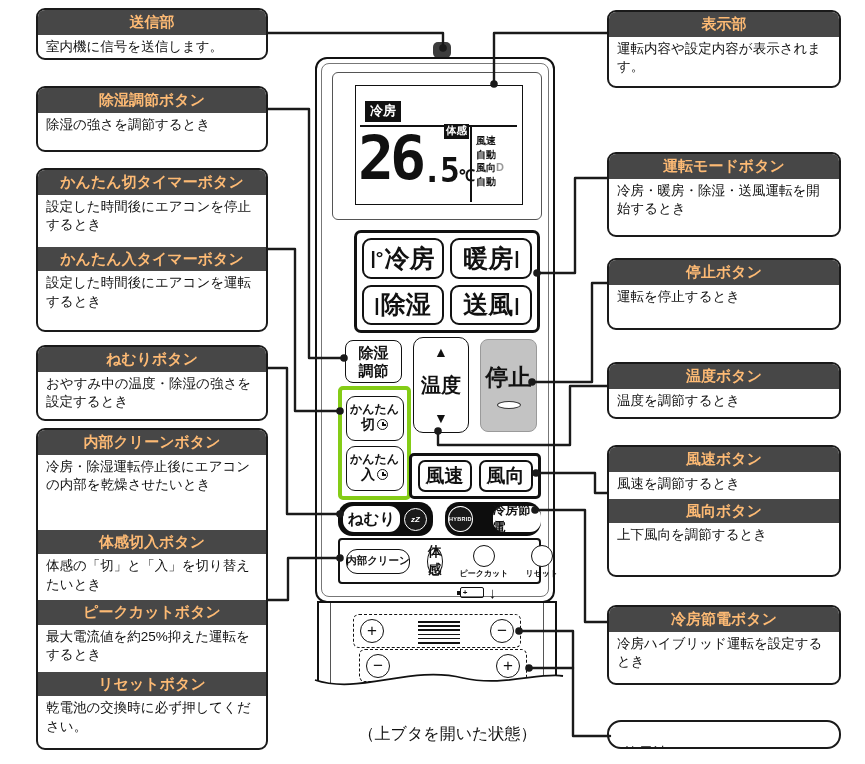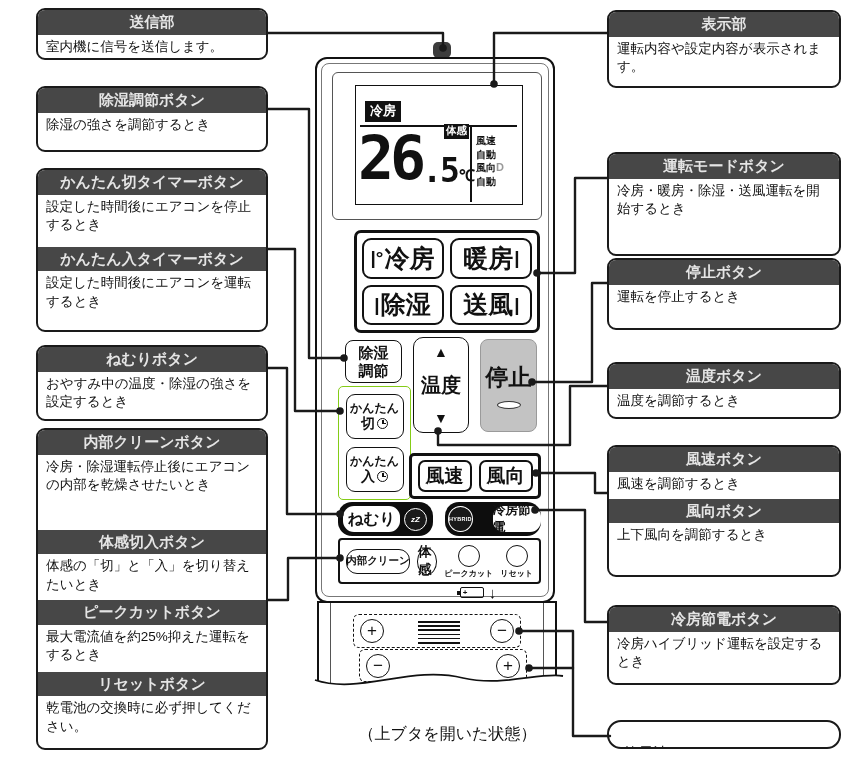--- a/index.html
+++ b/index.html
@@ -3,21 +3,21 @@
 <meta charset="utf-8">
 <style>
   * { box-sizing: border-box; margin: 0; padding: 0; }
   html,body { width:865px; height:764px; background:#fff; font-family:"Liberation Sans","DejaVu Sans",sans-serif; color:#111; }
   #scene { position:relative; width:865px; height:764px; overflow:hidden; }
 
   
   .callout { position:absolute; border:2px solid #1a1a1a; border-radius:9px; background:#fff; overflow:hidden; z-index:2; }
   .co-left  { left:36px;  width:232px; }
   .co-right { left:607px; width:234px; }
-  .co-head { background:#474747; color:#e5e5e5; font-weight:bold; font-size:15px; text-align:center; padding:2px 0 3px; line-height:1.3; }
+  .co-head { background:#474747; color:#fdba74; font-weight:bold; font-size:15px; text-align:center; padding:2px 0 3px; line-height:1.3; }
   .co-body { font-size:13.5px; padding:3px 8px 4px; line-height:1.4; }
 
   
   #wires { position:absolute; left:0; top:0; z-index:4; pointer-events:none; }
   #wires path { fill:none; stroke:#1a1a1a; stroke-width:2.4; stroke-linejoin:round; stroke-linecap:round; }
   #wires circle { fill:#1a1a1a; }
 
   
   #transmitter-nub { position:absolute; left:433px; top:42px; width:18px; height:16px; background:#3c3c3c; border-radius:5px; z-index:1; }
   #remote-body { position:absolute; left:315px; top:57px; width:240px; height:546px; background:#fff; border:2.2px solid #111; border-radius:12px; z-index:2; }
@@ -40,40 +40,40 @@
   .mode-btn { border:2.2px solid #111; border-radius:9px; display:flex; align-items:center; justify-content:center; font-size:25px; font-weight:bold; background:#fff; white-space:nowrap; }
   .mode-btn .bar { font-size:19px; font-weight:bold; margin:0 1px; }
 
   .btn-dehum { position:absolute; left:28px; top:281px; width:57px; height:43px; border:1.8px solid #111; border-radius:8px; display:flex; flex-direction:column; align-items:center; justify-content:center; font-size:15px; font-weight:bold; line-height:1.15; background:#fff; }
   .temp-rocker { position:absolute; left:96px; top:278px; width:56px; height:96px; border:1.6px solid #111; border-radius:10px; display:flex; flex-direction:column; align-items:center; justify-content:space-between; padding:7px 0; background:#fff; }
   .temp-rocker .arrow { font-size:14px; line-height:1; }
   .temp-rocker .tlabel { font-size:20px; font-weight:bold; }
   .btn-stop { position:absolute; left:163px; top:280px; width:57px; height:93px; background:#c3c3c3; border:1px solid #9a9a9a; border-radius:8px; display:flex; flex-direction:column; align-items:center; justify-content:center; font-size:23px; font-weight:bold; }
   .stop-lamp { width:24px; height:8px; border:1.6px solid #333; border-radius:50%; background:#fff; margin-top:8px; }
 
-  .easy-group { position:absolute; left:21px; top:327px; width:73px; height:114px; border:1px solid #84cc16; border-radius:5px; display:flex; flex-direction:column; justify-content:space-around; align-items:center; padding:3px 0; }
+  .easy-group { position:absolute; left:21px; top:327px; width:73px; height:114px; border:4px solid #84cc16; border-radius:5px; display:flex; flex-direction:column; justify-content:space-around; align-items:center; padding:3px 0; }
   .easy-btn { width:58px; height:45px; border:1.7px solid #111; border-radius:9px; display:flex; flex-direction:column; align-items:center; justify-content:center; background:#fff; }
   .easy-btn .l1 { font-size:12px; font-weight:bold; line-height:1.1; }
   .easy-btn .l2 { font-size:14px; font-weight:bold; line-height:1.2; display:flex; align-items:center; gap:2px; }
   .clock-icon { display:inline-block; width:11px; height:11px; border:1.6px solid #111; border-radius:50%; position:relative; }
   .clock-icon::after { content:""; position:absolute; left:4px; top:1.5px; width:1.6px; height:4px; background:#111; }
   .clock-icon::before { content:""; position:absolute; left:4.5px; top:4px; width:3.5px; height:1.6px; background:#111; }
 
   .fan-group { position:absolute; left:92px; top:394px; width:132px; height:46px; border:3px solid #111; border-radius:5px; display:flex; align-items:center; justify-content:center; gap:7px; }
   .fan-btn { width:54px; height:32px; border:2px solid #111; border-radius:7px; display:flex; align-items:center; justify-content:center; font-size:19px; font-weight:bold; background:#fff; }
 
   .sleep-pill { position:absolute; left:21px; top:443px; width:95px; height:34px; background:#0d0d0d; border-radius:14px; display:flex; align-items:center; padding-left:5px; gap:4px; }
   .pill-btn { background:#fff; border-radius:11px; display:flex; align-items:center; justify-content:center; font-weight:bold; }
   .sleep-btn { width:57px; height:26px; font-size:15.5px; }
   .sleep-face { width:23px; height:23px; border:1.4px solid #fff; border-radius:50%; background:#1a1a1a; color:#fff; font-size:8px; font-weight:bold; display:flex; align-items:center; justify-content:center; font-style:italic; }
   .hybrid-pill { position:absolute; left:128px; top:443px; width:96px; height:34px; background:#0d0d0d; border-radius:14px; display:flex; align-items:center; padding-left:3px; gap:20px; }
   .hybrid-icon { width:26px; height:26px; border:1.4px solid #fff; border-radius:50%; background:#1a1a1a; color:#fff; font-size:5.5px; font-weight:bold; display:flex; align-items:center; justify-content:center; letter-spacing:0.3px; }
   .coolsave-btn { width:62px; height:26px; font-size:12.5px; }
 
-  .bottom-group { position:absolute; left:21px; top:479px; width:203px; height:46px; border:2.5px solid #111; border-radius:4px; display:flex; align-items:center; padding:0 6px; gap:7px; }
+  .bottom-group { position:absolute; left:21px; top:479px; width:203px; height:46px; border:2.5px solid #111; border-radius:4px; display:flex; align-items:center; padding:0 6px; gap:17px; }
   .clean-btn { width:64px; height:25px; border:1.5px solid #111; border-radius:11px; display:flex; align-items:center; justify-content:center; font-size:10.5px; font-weight:bold; background:#fff; white-space:nowrap; }
   .taikan-btn { width:40px; height:27px; border:1.5px solid #111; border-radius:50%; display:flex; align-items:center; justify-content:center; font-size:13.5px; font-weight:bold; background:#fff; }
   .circ-col { display:flex; flex-direction:column; align-items:center; margin-top:2px; }
   .circ-btn { width:22px; height:22px; border:1.6px solid #111; border-radius:50%; background:#fff; }
   .circ-label { font-size:8px; font-weight:bold; margin-top:1px; white-space:nowrap; }
 
   .batt-hint { position:absolute; left:130px; top:526px; width:62px; display:flex; align-items:center; justify-content:center; gap:5px; }
   .batt-glyph { position:relative; width:24px; height:11px; border:1.6px solid #111; border-radius:2px; display:flex; align-items:center; font-size:8px; font-weight:bold; padding-left:2px; line-height:1; }
   .batt-glyph::before { content:""; position:absolute; left:-4px; top:2.5px; width:3px; height:4px; background:#111; }
   .down-arrow { font-size:15px; font-weight:bold; line-height:1; }
@@ -157,21 +157,21 @@
     <div class="co-body" style="min-height:47px;">最大電流値を約25%抑えた運転をするとき</div>
     <div class="co-head">リセットボタン</div>
     <div class="co-body">乾電池の交換時に必ず押してください。</div>
   </div>
 
   <div class="callout co-right" style="top:10px;height:78px;">
     <div class="co-head">表示部</div>
     <div class="co-body">運転内容や設定内容が表示されます。</div>
   </div>
 
-  <div class="callout co-right" style="top:152px;height:104px;">
+  <div class="callout co-right" style="top:152px;height:85px;">
     <div class="co-head">運転モードボタン</div>
     <div class="co-body">冷房・暖房・除湿・送風運転を開始するとき</div>
   </div>
 
   <div class="callout co-right" style="top:258px;height:72px;">
     <div class="co-head">停止ボタン</div>
     <div class="co-body">運転を停止するとき</div>
   </div>
 
   <div class="callout co-right" style="top:362px;height:57px;">

